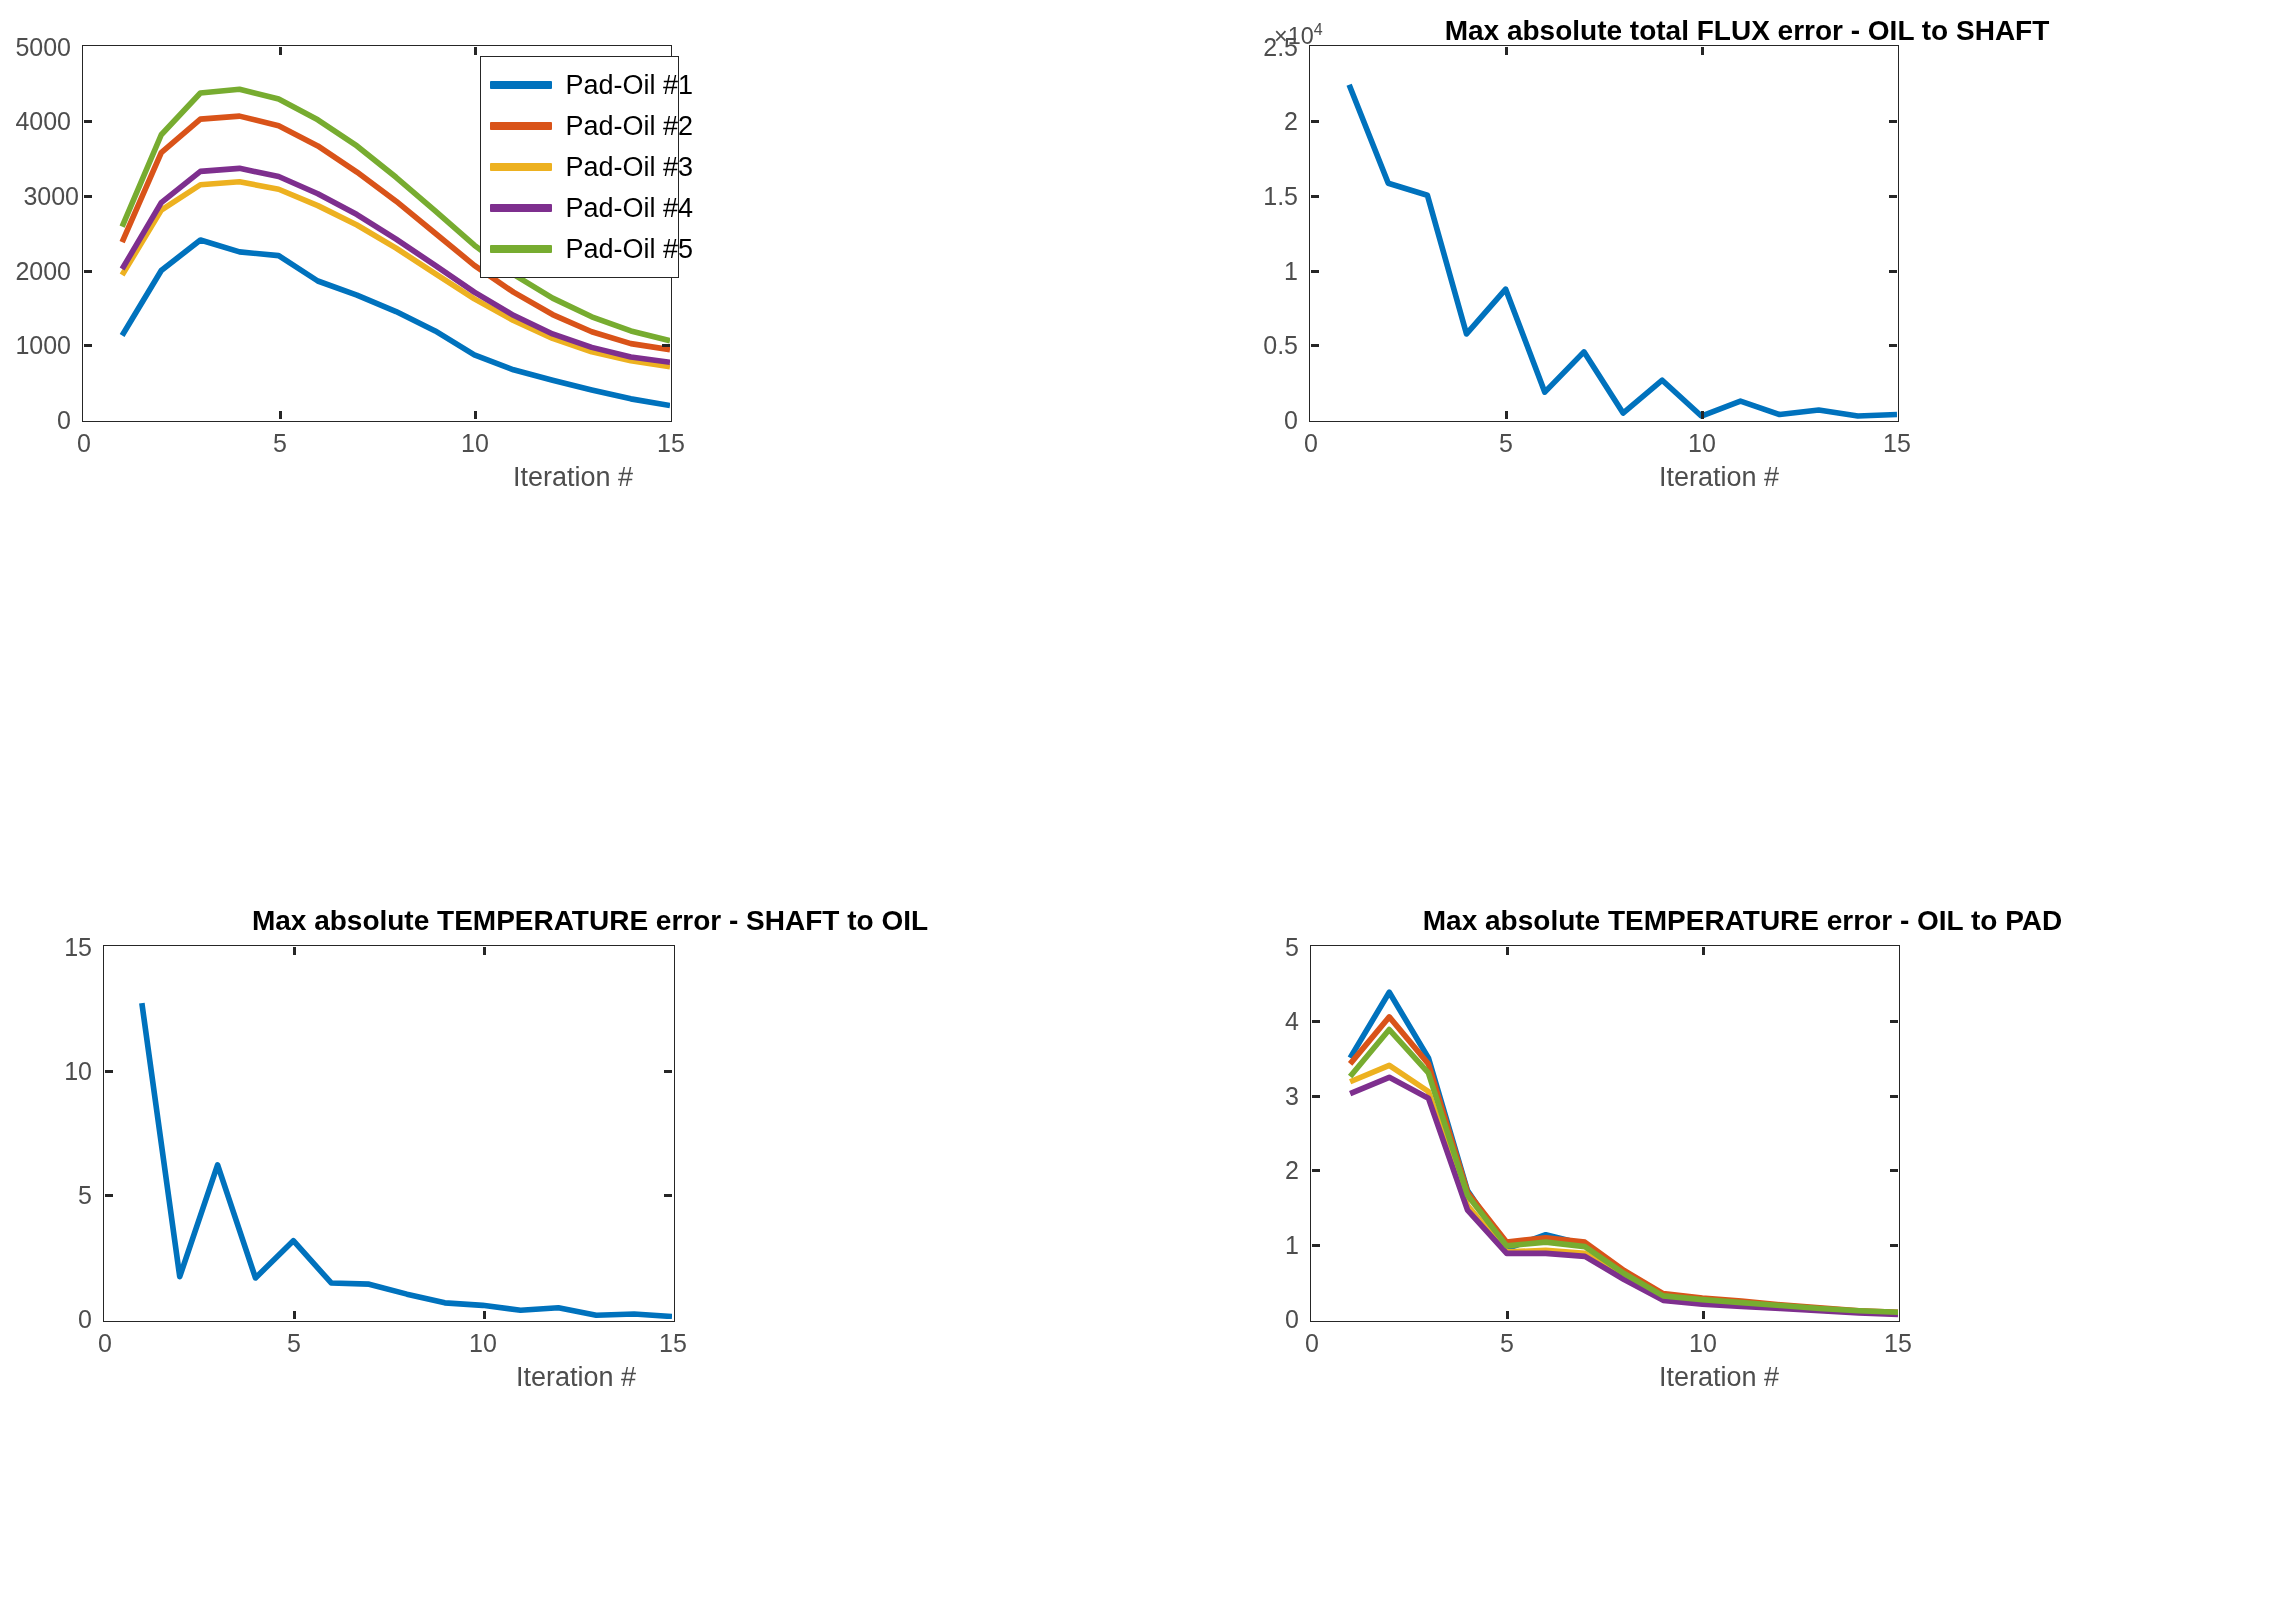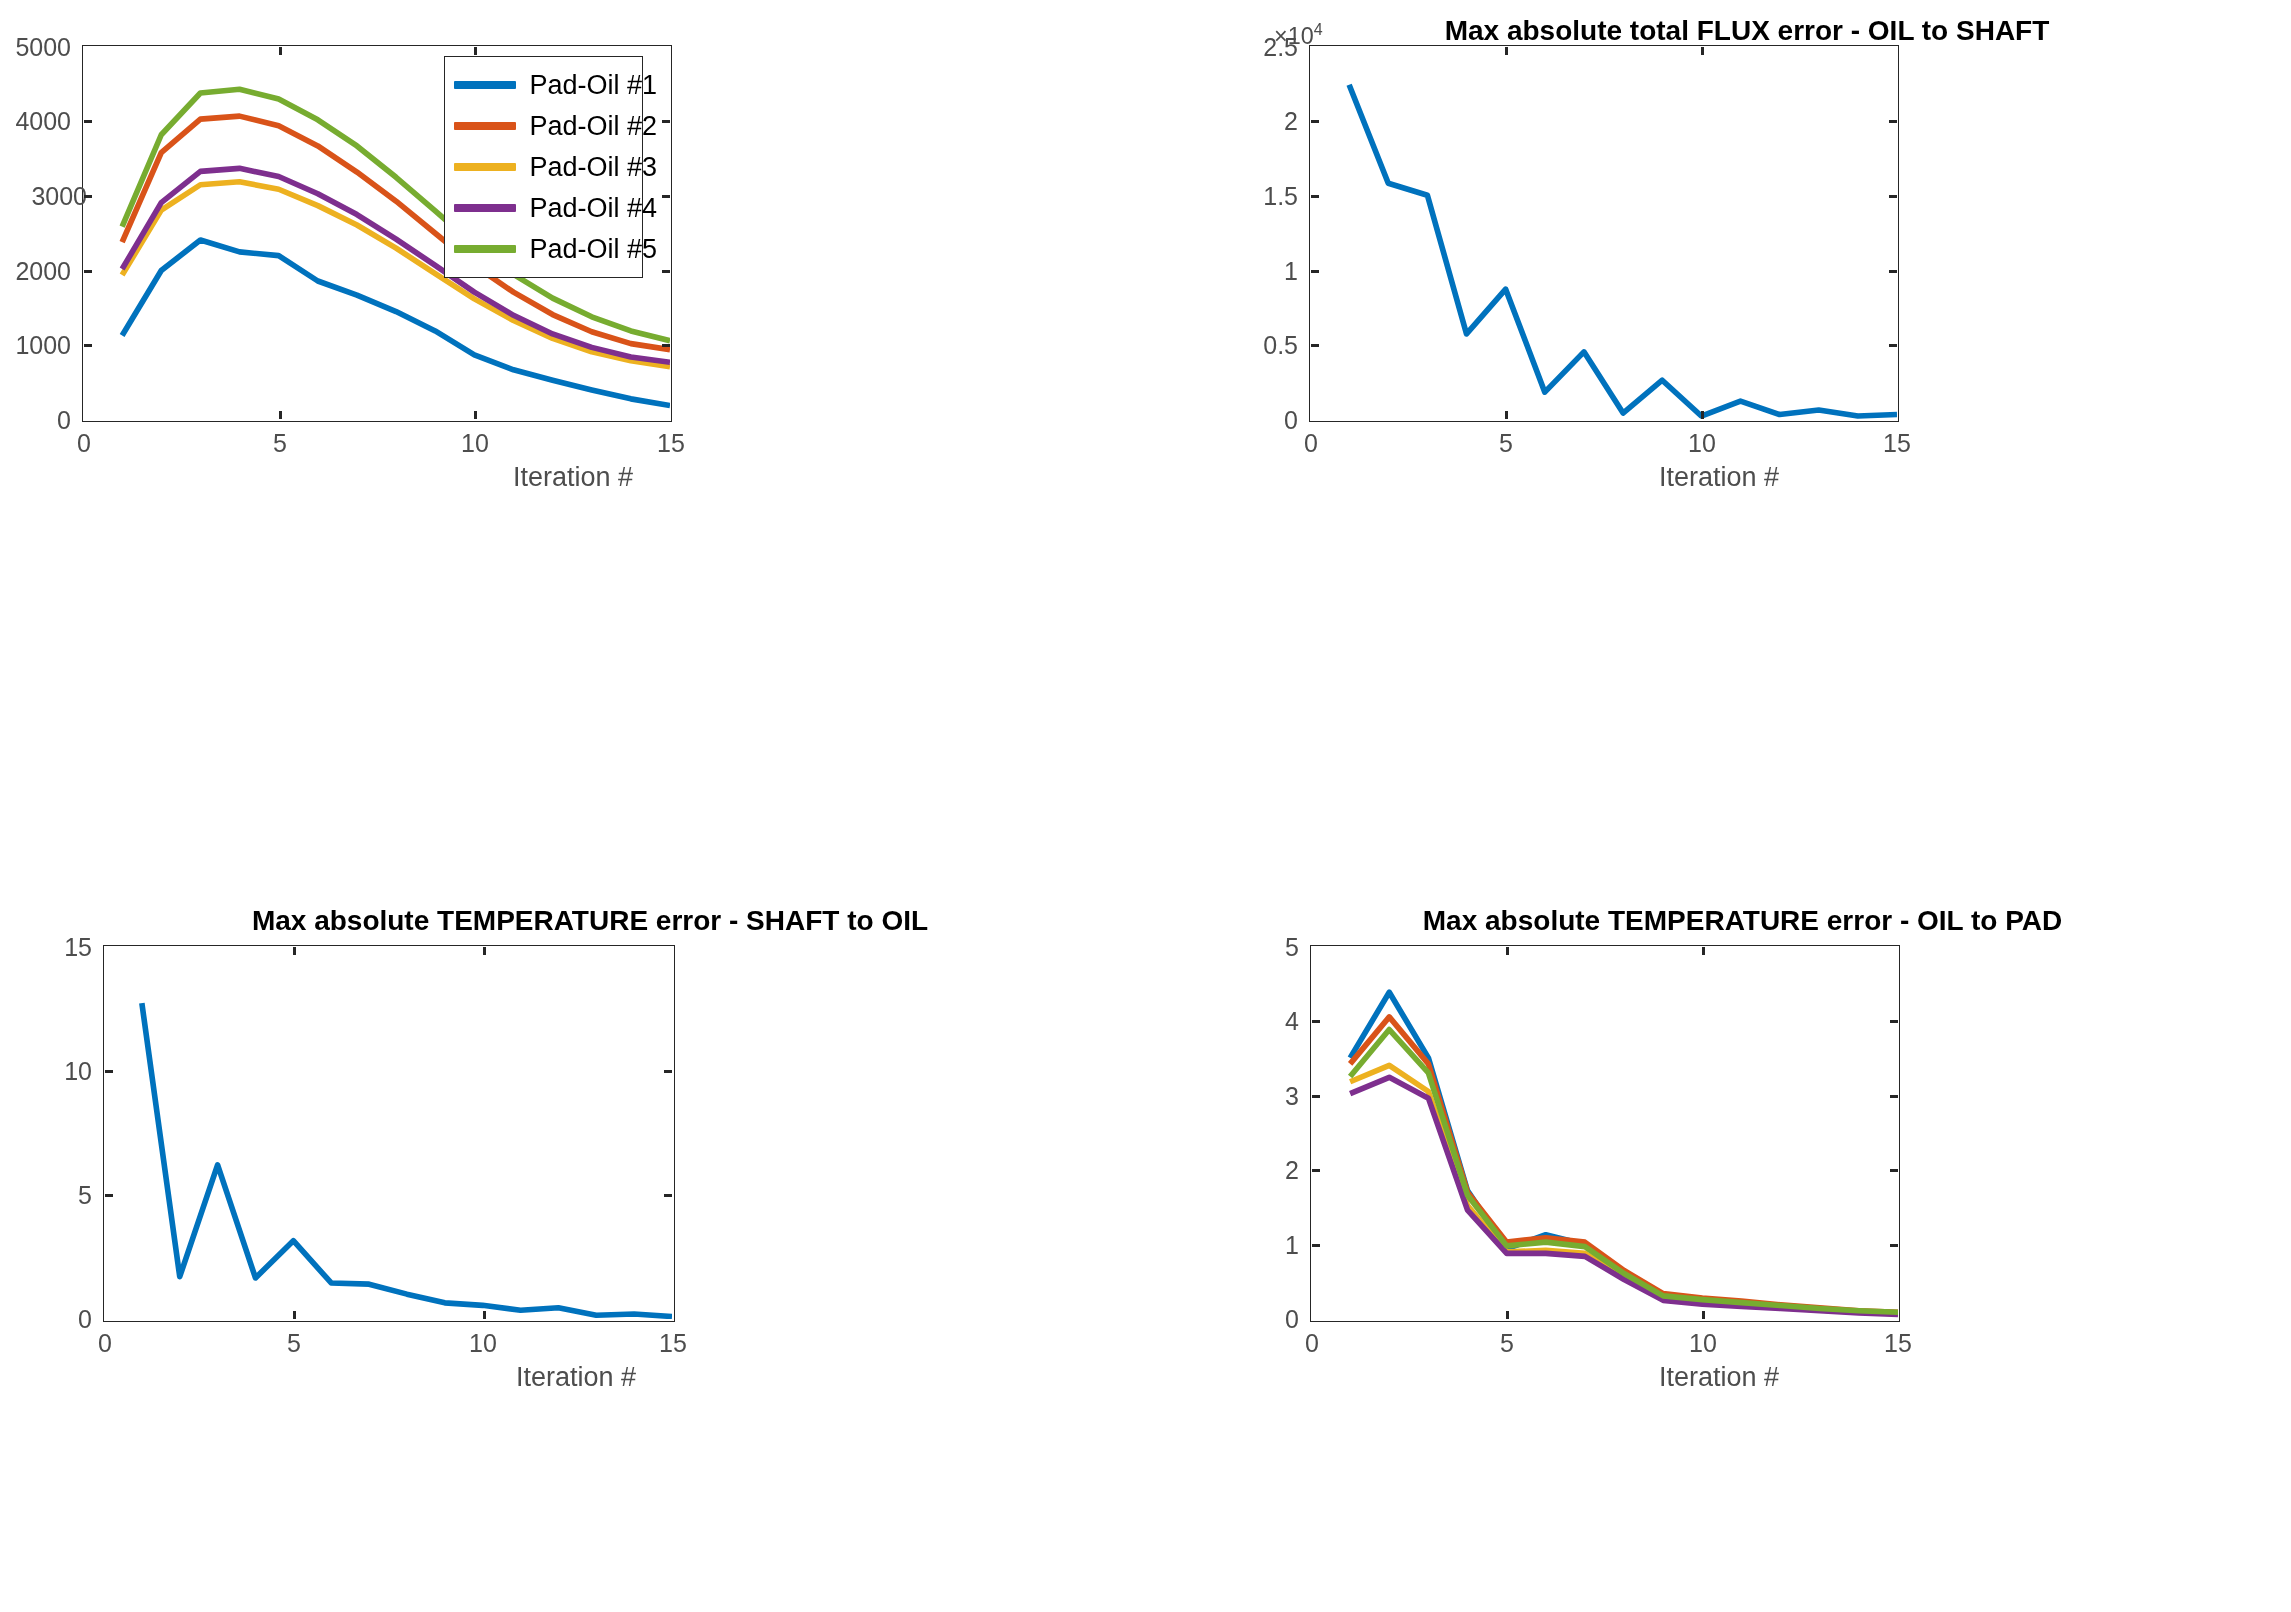--- a/index.html
+++ b/index.html
@@ -55,40 +55,40 @@
         </svg>
     </div>
     <div id="yt0">
         <div class="ytick" style="left: 0px; width: 71px; top: 420px;">0</div>
         <div class="ytick" style="left: 0px; width: 71px; top: 345px;">1000</div>
         <div style="position: absolute; top: 344px; width: 8.4px; height: 2.8px; background: rgb(38, 38, 38); left: 84px;"></div>
         <div style="position: absolute; top: 344px; width: 8.4px; height: 2.8px; background: rgb(38, 38, 38); left: 662px;"></div>
         <div class="ytick" style="left: 0px; width: 71px; top: 271px;">2000</div>
         <div style="position: absolute; top: 270px; width: 8.4px; height: 2.8px; background: rgb(38, 38, 38); left: 84px;"></div>
         <div style="position: absolute; top: 270px; width: 8.4px; height: 2.8px; background: rgb(38, 38, 38); left: 662px;"></div>
-        <div class="ytick" style="left: 16px; width: 71px; top: 196px;">3000</div>
+        <div class="ytick" style="left: 8px; width: 71px; top: 196px;">3000</div>
         <div style="position: absolute; top: 195px; width: 8.4px; height: 2.8px; background: rgb(38, 38, 38); left: 84px;"></div>
         <div style="position: absolute; top: 195px; width: 8.4px; height: 2.8px; background: rgb(38, 38, 38); left: 662px;"></div>
         <div class="ytick" style="left: 0px; width: 71px; top: 121px;">4000</div>
         <div style="position: absolute; top: 120px; width: 8.4px; height: 2.8px; background: rgb(38, 38, 38); left: 84px;"></div>
         <div style="position: absolute; top: 120px; width: 8.4px; height: 2.8px; background: rgb(38, 38, 38); left: 662px;"></div>
         <div class="ytick" style="left: 0px; width: 71px; top: 47px;">5000</div>
       </div>
     <div id="xt0">
         <div class="xtick" style="left: 84px; top: 429px;">0</div>
         <div class="xtick" style="left: 280px; top: 429px;">5</div>
         <div style="position: absolute; left: 279px; width: 2.8px; height: 8.4px; background: rgb(38, 38, 38); top: 47px;"></div>
         <div style="position: absolute; left: 279px; width: 2.8px; height: 8.4px; background: rgb(38, 38, 38); top: 411px;"></div>
         <div class="xtick" style="left: 475px; top: 429px;">10</div>
         <div style="position: absolute; left: 474px; width: 2.8px; height: 8.4px; background: rgb(38, 38, 38); top: 47px;"></div>
         <div style="position: absolute; left: 474px; width: 2.8px; height: 8.4px; background: rgb(38, 38, 38); top: 411px;"></div>
         <div class="xtick" style="left: 671px; top: 429px;">15</div>
       </div>
     <div class="xlabel" style="top:462px;">Iteration #</div>
-    <div class="legend" style="left:444px;top:56px;width:199px;">
+    <div class="legend" style="left:480px;top:56px;width:199px;">
         <div id="lg0">
           <div class="legend-row">
             <div class="legend-swatch" style="background: rgb(0, 114, 189);"></div>
             <div class="legend-text">Pad-Oil #1</div>
           </div>
           <div class="legend-row">
             <div class="legend-swatch" style="background: rgb(217, 83, 25);"></div>
             <div class="legend-text">Pad-Oil #2</div>
           </div>
           <div class="legend-row">

